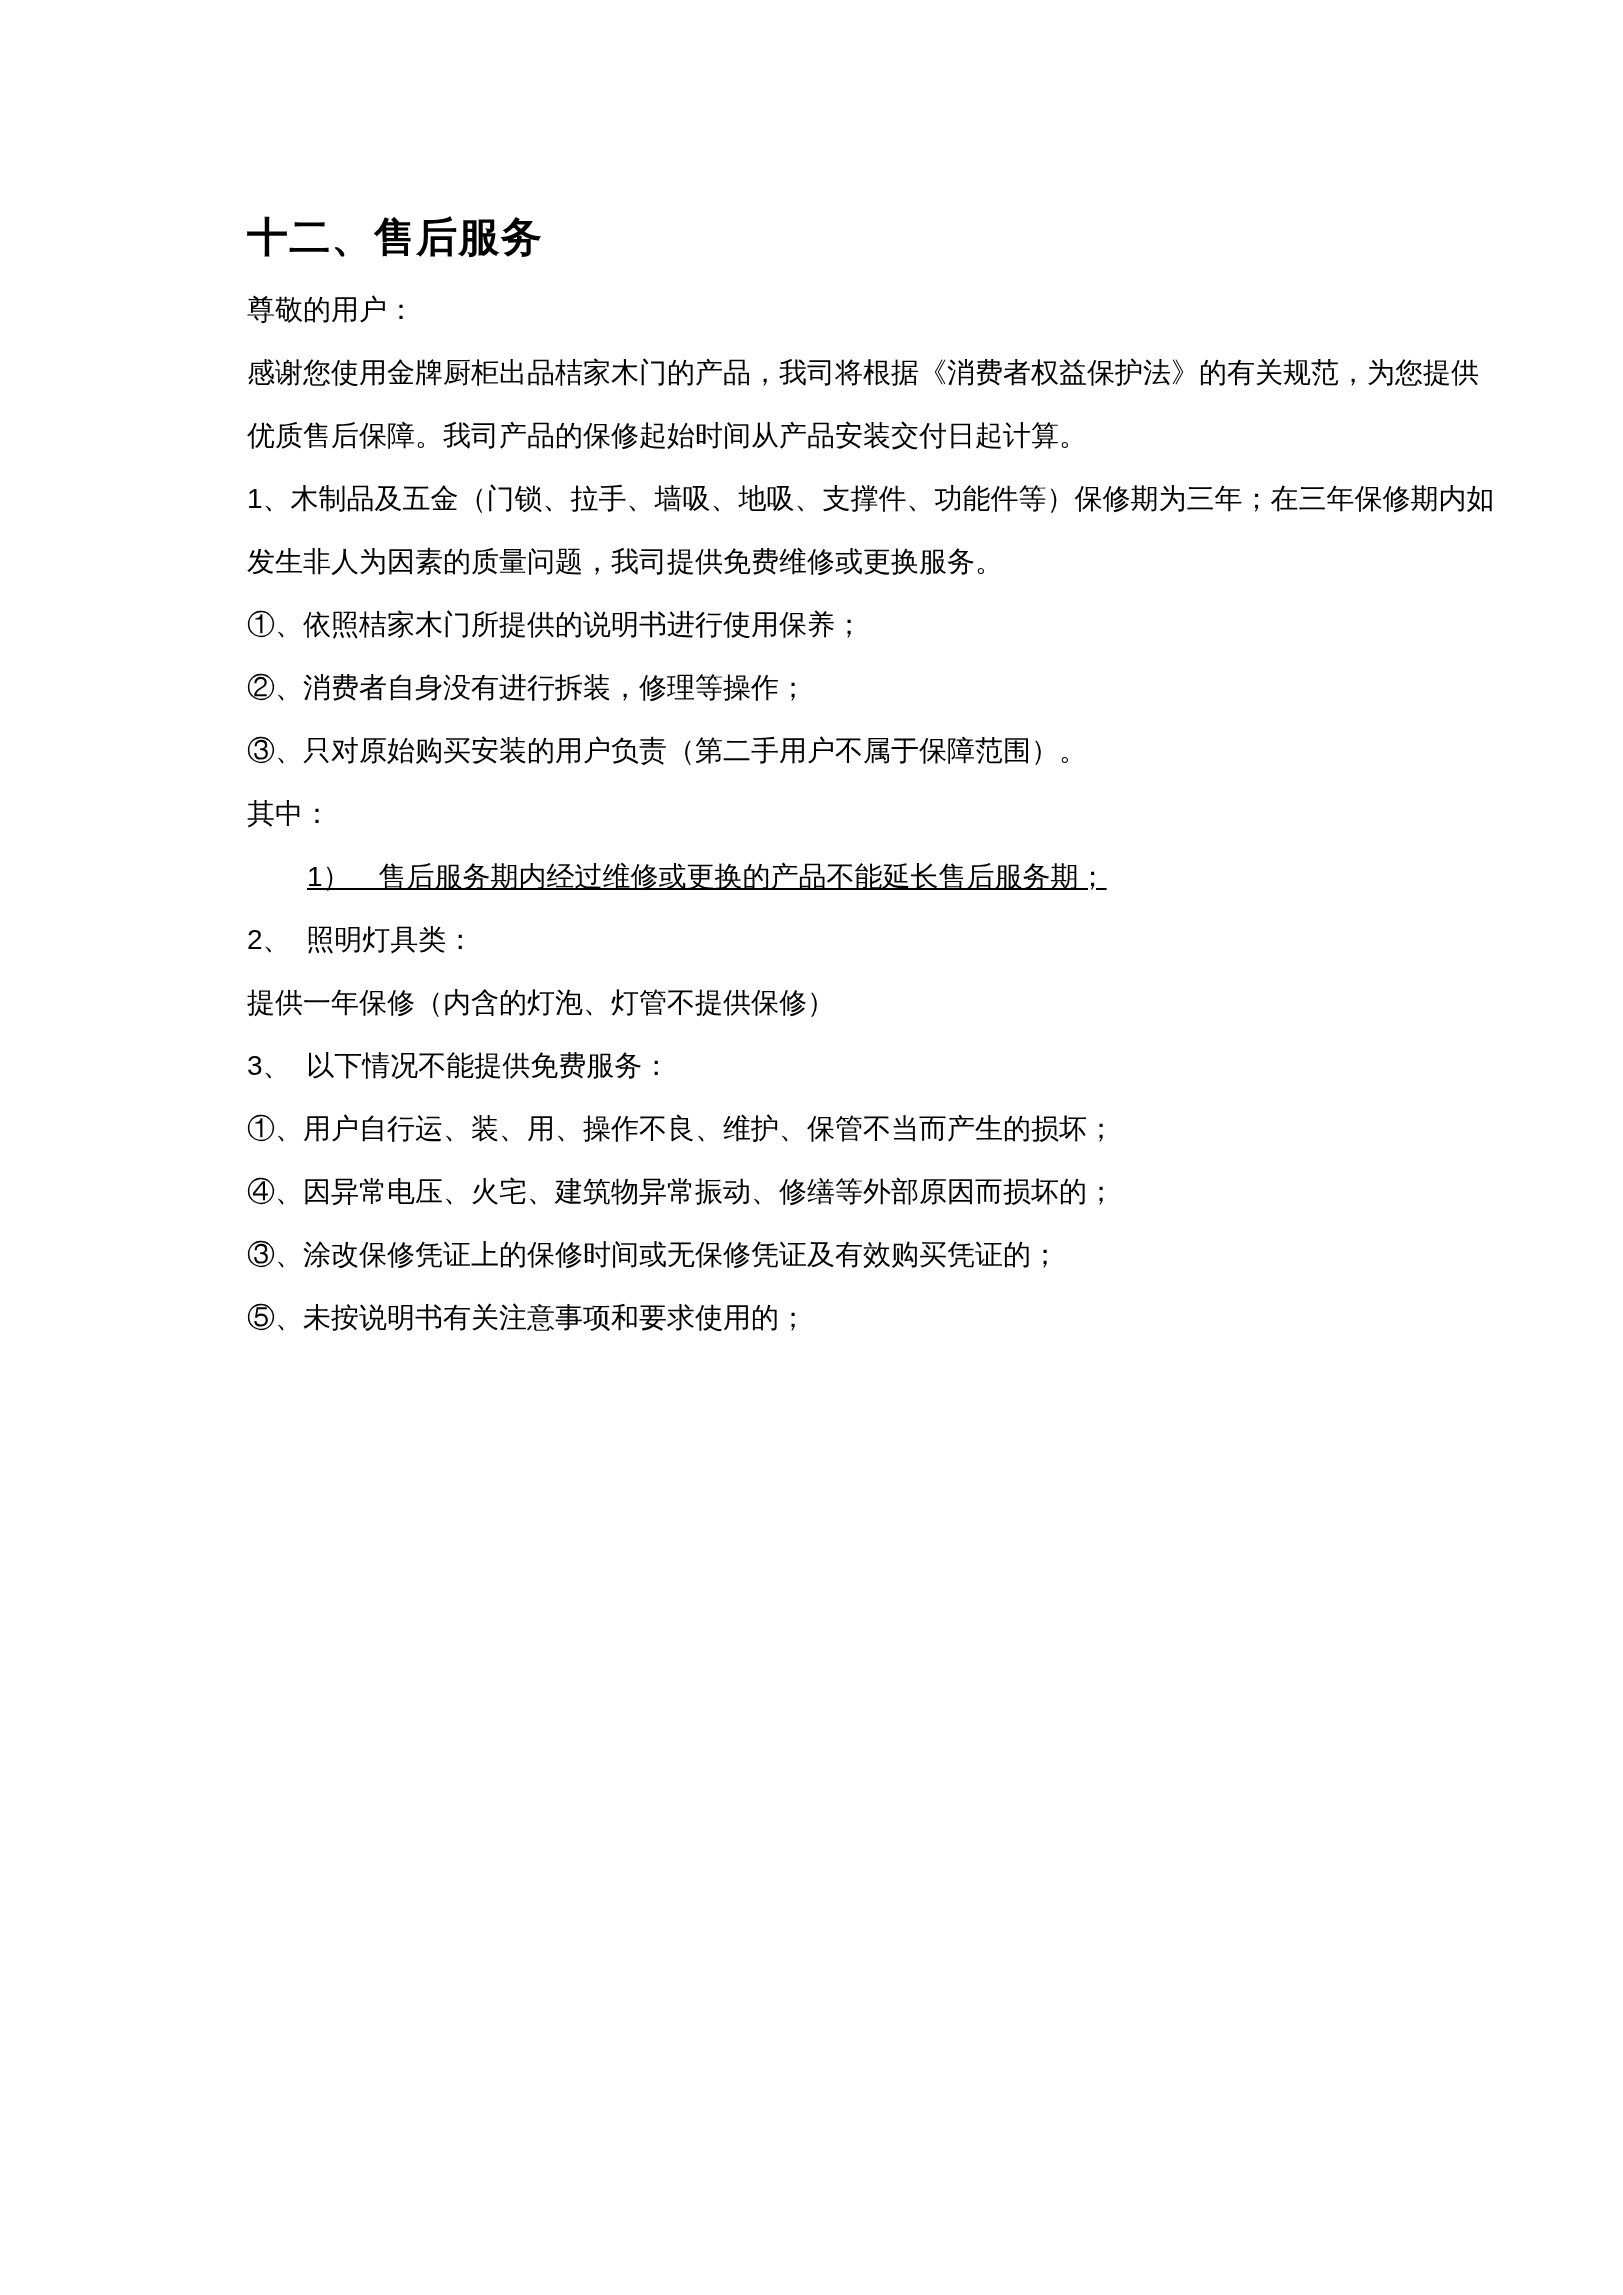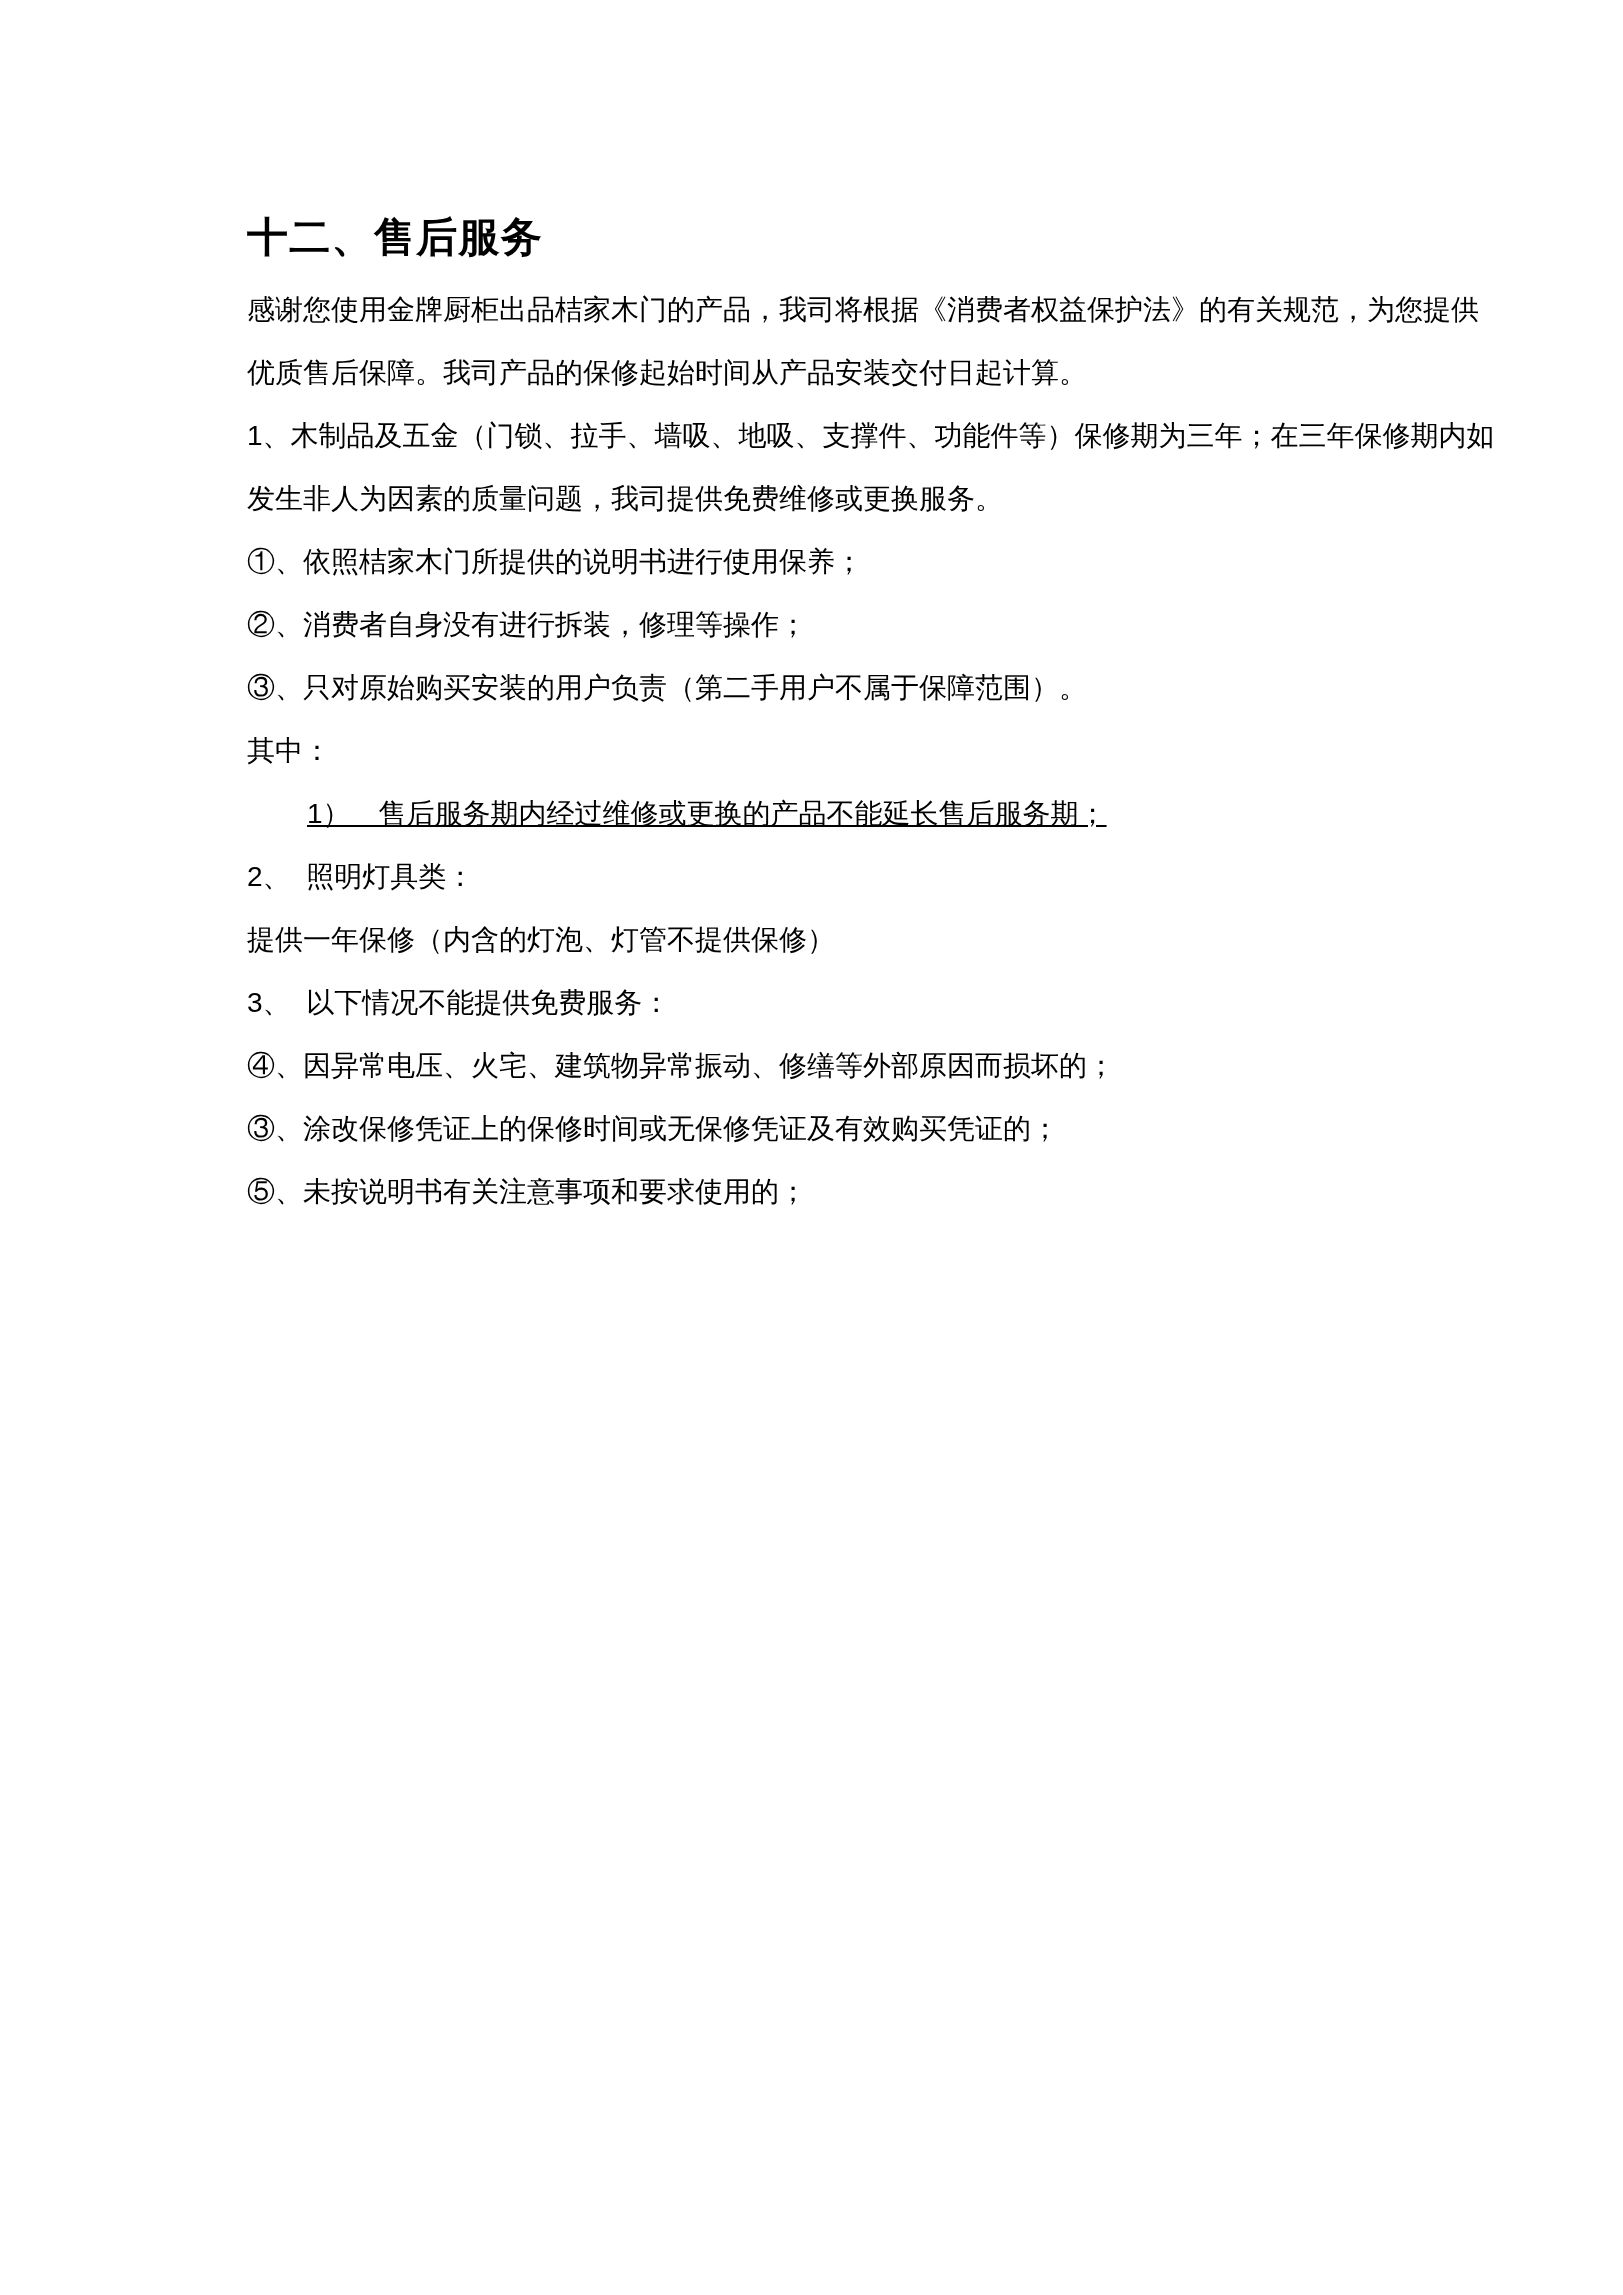--- a/index.html
+++ b/index.html
@@ -46,31 +46,33 @@
     text-decoration: underline;
   }
 </style>
 </head>
 <body>
 
 <div class="page">
   <div class="content">
     <h1 class="doc-title">十二、售后服务</h1>
     <div class="lines">
+        <div class="line">尊敬的用户：</div>
         <div class="line">感谢您使用金牌厨柜出品桔家木门的产品，我司将根据《消费者权益保护法》的有关规范，为您提供</div>
         <div class="line">优质售后保障。我司产品的保修起始时间从产品安装交付日起计算。</div>
         <div class="line">1、木制品及五金（门锁、拉手、墙吸、地吸、支撑件、功能件等）保修期为三年；在三年保修期内如</div>
         <div class="line">发生非人为因素的质量问题，我司提供免费维修或更换服务。</div>
         <div class="line">①、依照桔家木门所提供的说明书进行使用保养；</div>
         <div class="line">②、消费者自身没有进行拆装，修理等操作；</div>
         <div class="line">③、只对原始购买安装的用户负责（第二手用户不属于保障范围）。</div>
         <div class="line">其中：</div>
         <div class="line indent">1）　售后服务期内经过维修或更换的产品不能延长售后服务期；</div>
         <div class="line">2、  照明灯具类：</div>
         <div class="line">提供一年保修（内含的灯泡、灯管不提供保修）</div>
         <div class="line">3、  以下情况不能提供免费服务：</div>
+        <div class="line">①、用户自行运、装、用、操作不良、维护、保管不当而产生的损坏；</div>
         <div class="line">④、因异常电压、火宅、建筑物异常振动、修缮等外部原因而损坏的；</div>
         <div class="line">③、涂改保修凭证上的保修时间或无保修凭证及有效购买凭证的；</div>
         <div class="line">⑤、未按说明书有关注意事项和要求使用的；</div>
       </div>
   </div>
 </div>
 
 
 </body></html>

